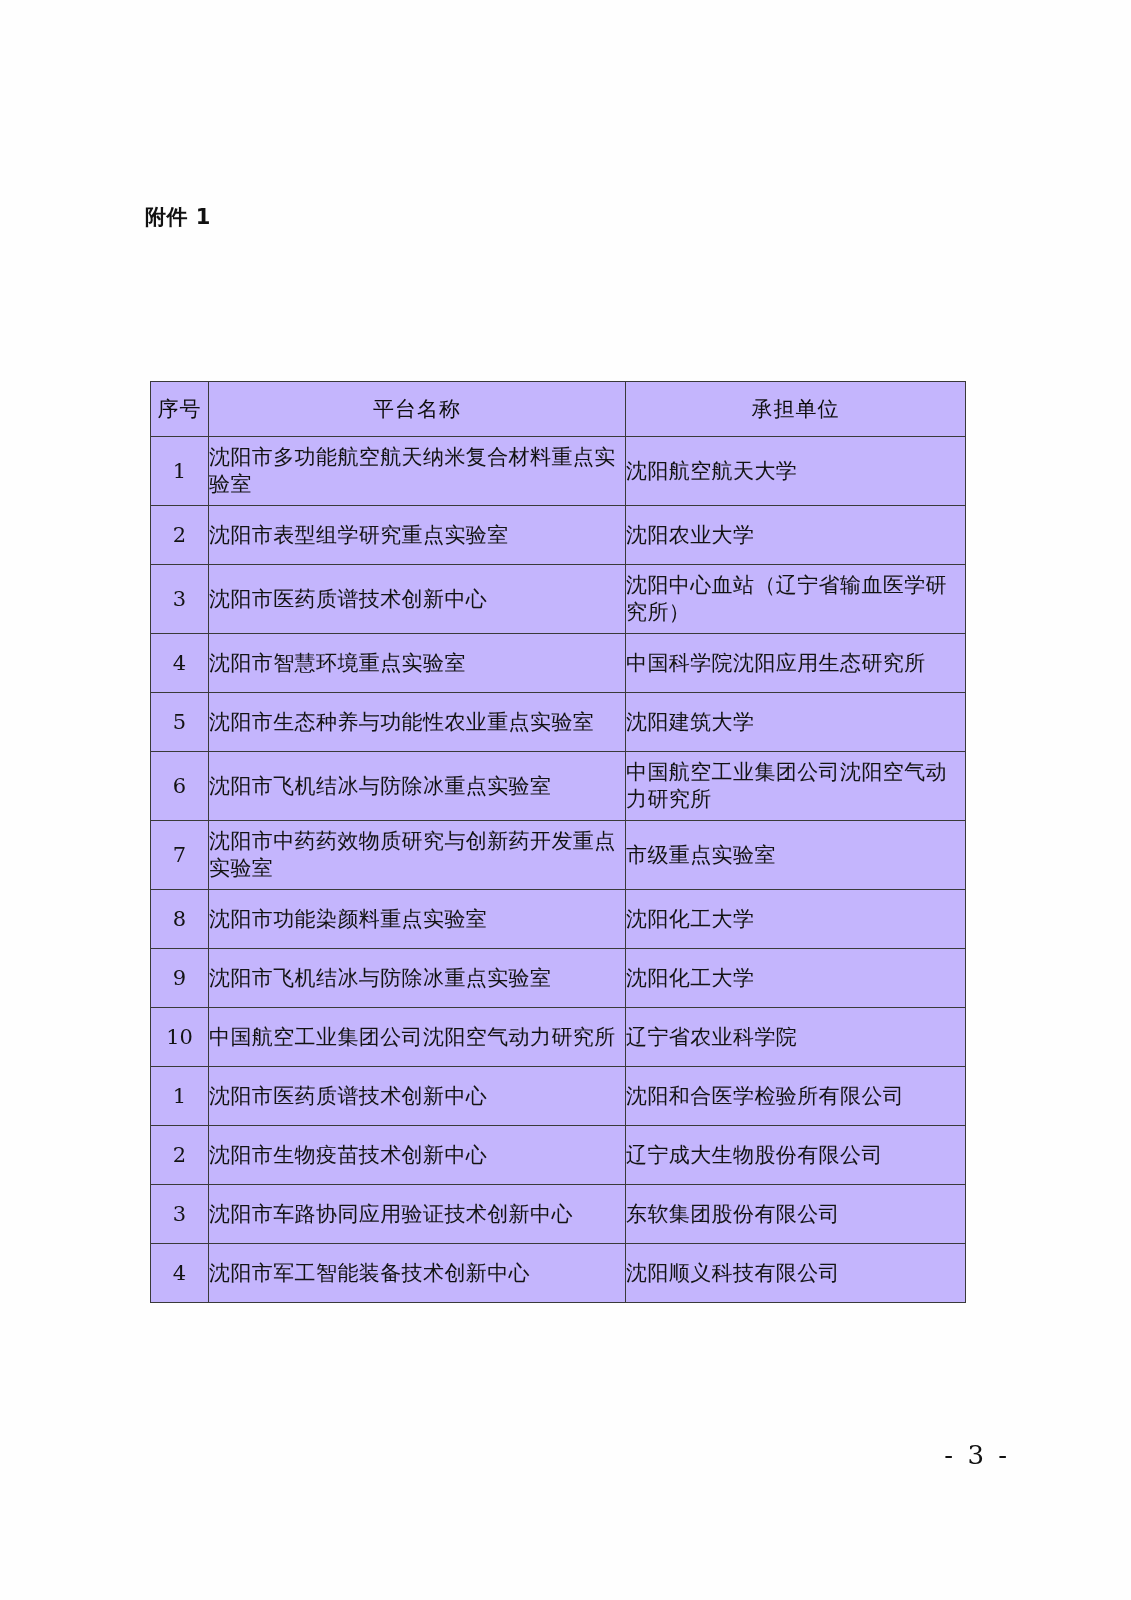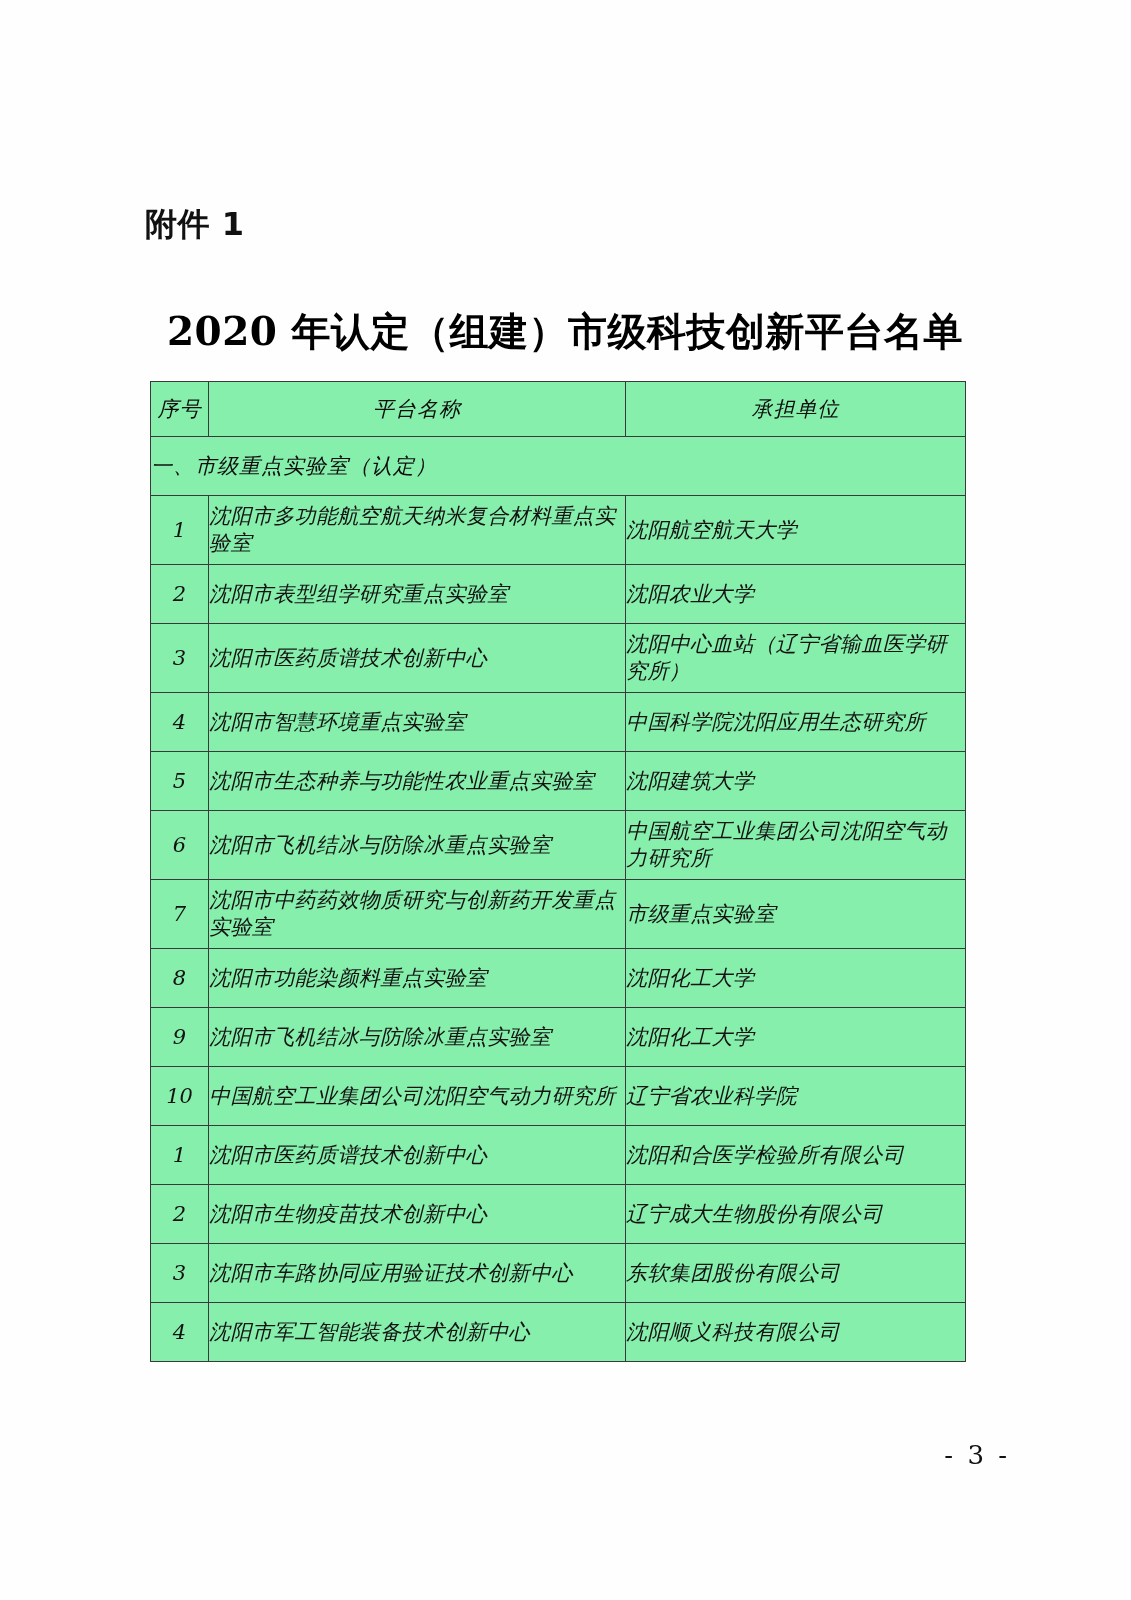--- a/index.html
+++ b/index.html
@@ -23,21 +23,21 @@
     height: 1600px;
     background: #fefefe;
   }
 
   
   .attachment-label {
     position: absolute;
     left: 145px;
     top: 203px;
     font-family: "DejaVu Sans", "Liberation Sans", sans-serif;
-    font-size: 32px;
+    font-size: 21px;
     font-weight: 600;
     letter-spacing: 0.5px;
     color: #111111;
     white-space: nowrap;
   }
 
   
   .doc-title {
     position: absolute;
     left: 150px;
@@ -56,22 +56,21 @@
   .table-wrap {
     position: absolute;
     left: 150px;
     top: 381px;
     width: 815px;
   }
   table.listing {
     border-collapse: collapse;
     width: 815px;
     table-layout: fixed;
-    background: #86efac;
-    font-style: italic;
+    background: #c4b5fd;
   }
   table.listing td, table.listing th {
     border: 1px solid #3a3a3a;
     padding: 0;
     vertical-align: middle;
     font-weight: normal;
   }
 
   col.c-no    { width: 58px; }
   col.c-name  { width: 417px; }
@@ -131,41 +130,37 @@
     letter-spacing: 3px;
   }
 </style>
 </head>
 <body>
 
 <div class="page">
 
   <div class="attachment-label">附件 1</div>
 
-  <div class="doc-title">2020 年认定（组建）市级科技创新平台名单</div>
 
   <div class="table-wrap">
     <table class="listing">
       <colgroup>
         <col class="c-no">
         <col class="c-name">
         <col class="c-unit">
       </colgroup>
       <thead>
         <tr>
           <th class="hdr-cell">序号</th>
           <th class="hdr-cell">平台名称</th>
           <th class="hdr-cell">承担单位</th>
         </tr>
       </thead>
       <tbody>
 
-        <tr>
-          <td class="section-cell" colspan="3">一、市级重点实验室（认定）</td>
-        </tr>
 
         <tr class="row-2line">
           <td class="no-cell">1</td>
           <td class="name-cell">沈阳市多功能航空航天纳米复合材料重点实验室</td>
           <td class="unit-cell">沈阳航空航天大学</td>
         </tr>
         <tr class="row-1line">
           <td class="no-cell">2</td>
           <td class="name-cell">沈阳市表型组学研究重点实验室</td>
           <td class="unit-cell">沈阳农业大学</td>

